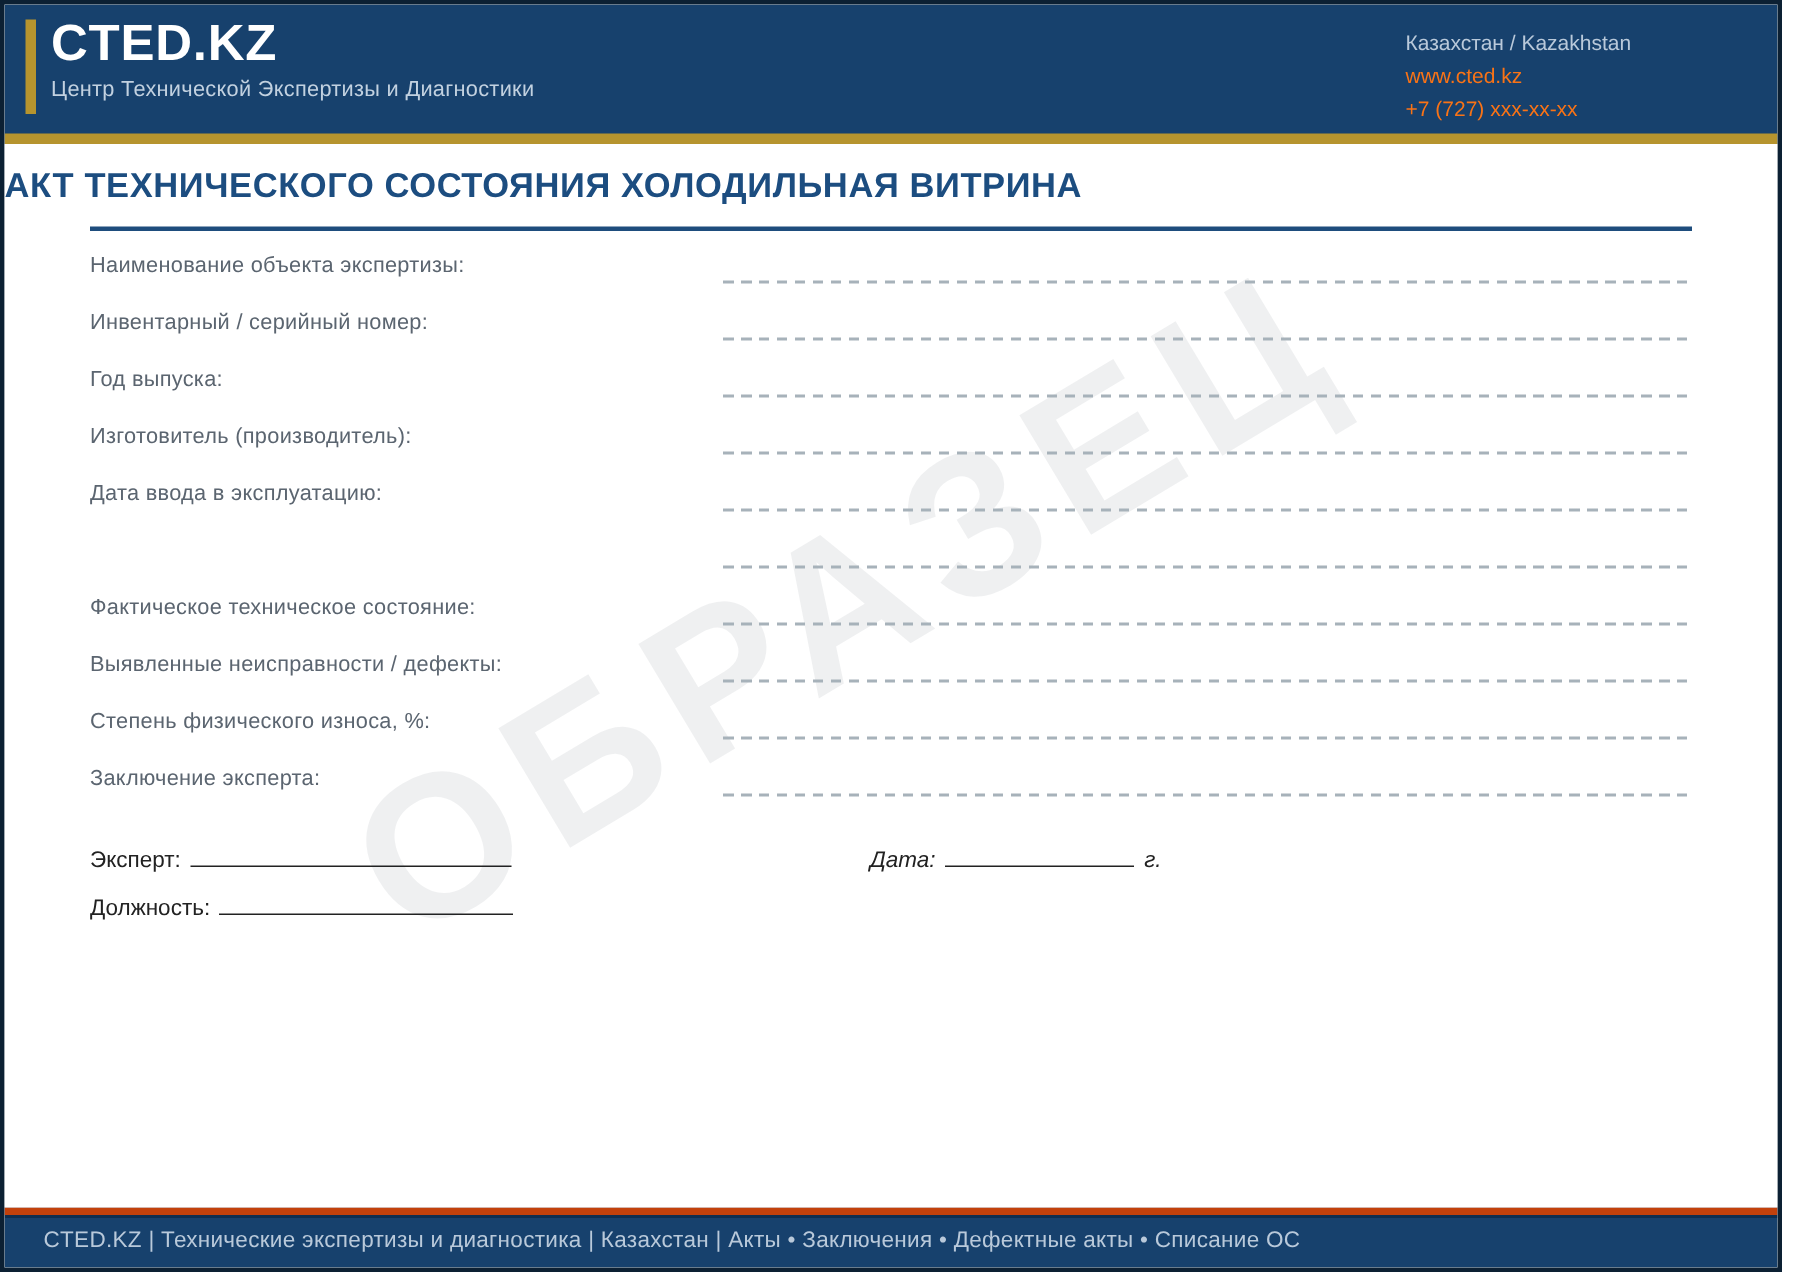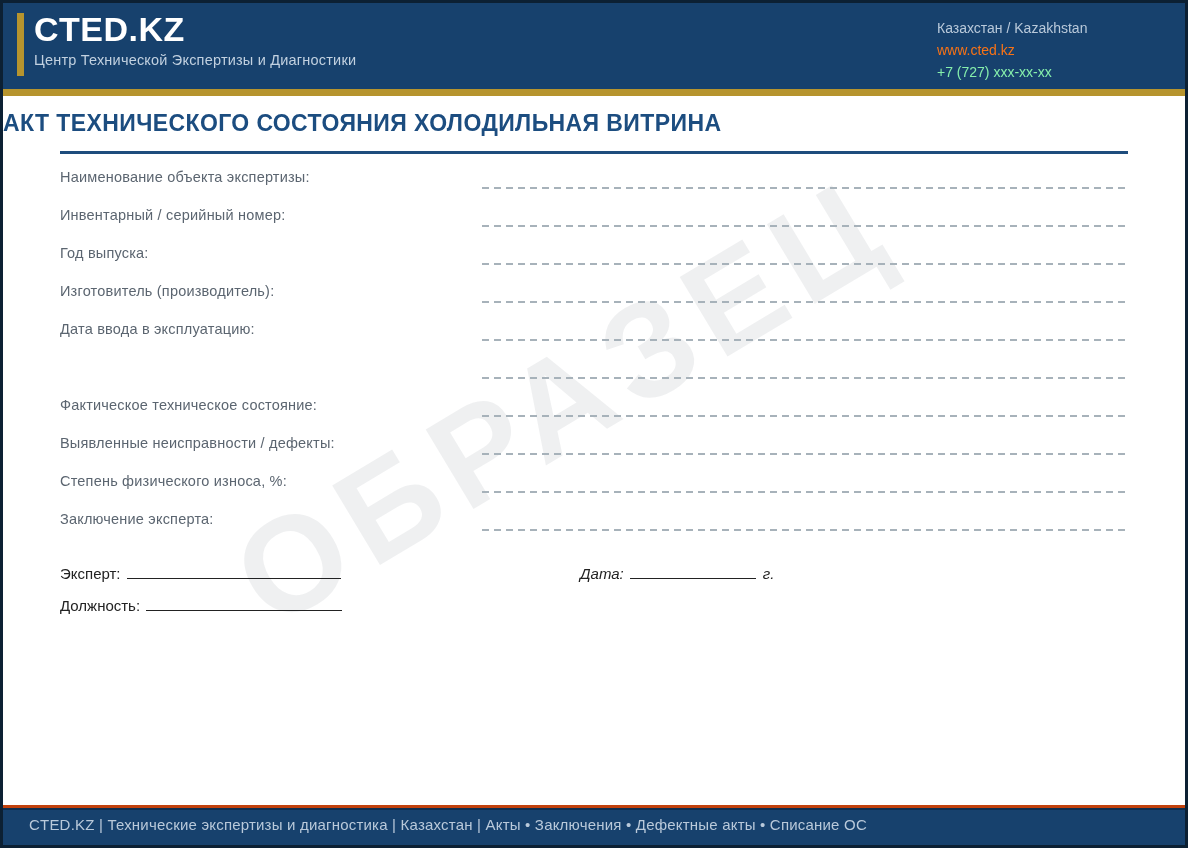--- a/index.html
+++ b/index.html
@@ -31,21 +31,21 @@
   .brand-logo {
     color: #ffffff; font-size: 34px; font-weight: bold;
     letter-spacing: 0.5px; line-height: 38px;
   }
   .brand-subtitle {
     color: #c2d1e0; font-size: 14.5px; margin-top: 4px; letter-spacing: 0.2px;
   }
   .header-contact { position: absolute; left: 934px; top: 14px; font-size: 14px; line-height: 22px; }
   .contact-country { color: #b9c9da; }
   .contact-link { color: #f97316; cursor: pointer; }
-  .contact-phone { color: #86efac; }
+  .contact-phone { color: #f97316; }
 
   
   .content { position: relative; flex: 1 1 auto; background: #ffffff; }
 
   .doc-title {
     margin-top: 13px;
     color: #1c4d80;
     font-size: 23px; font-weight: bold;
     letter-spacing: 0.4px;
     line-height: 28px;
@@ -90,21 +90,21 @@
   .sig-line.expert { width: 214px; }
   .sig-line.position { width: 196px; }
   .sig-line.date { width: 126px; }
   .date-suffix { margin-left: 7px; }
 
   
   .footer {
     flex: 0 0 auto;
     height: 40px;
     background: #17416d;
-    border-top: 3px solid #c2410c;
+    border-top: 5px solid #c2410c;
     box-shadow: inset 0 2px 0 rgba(5, 25, 45, 0.45);
   }
   .footer-text {
     color: #b9c9da; font-size: 15px;
     line-height: 34px; padding-left: 26px;
     letter-spacing: 0.2px;
     white-space: nowrap;
   }
 </style>
 </head>

